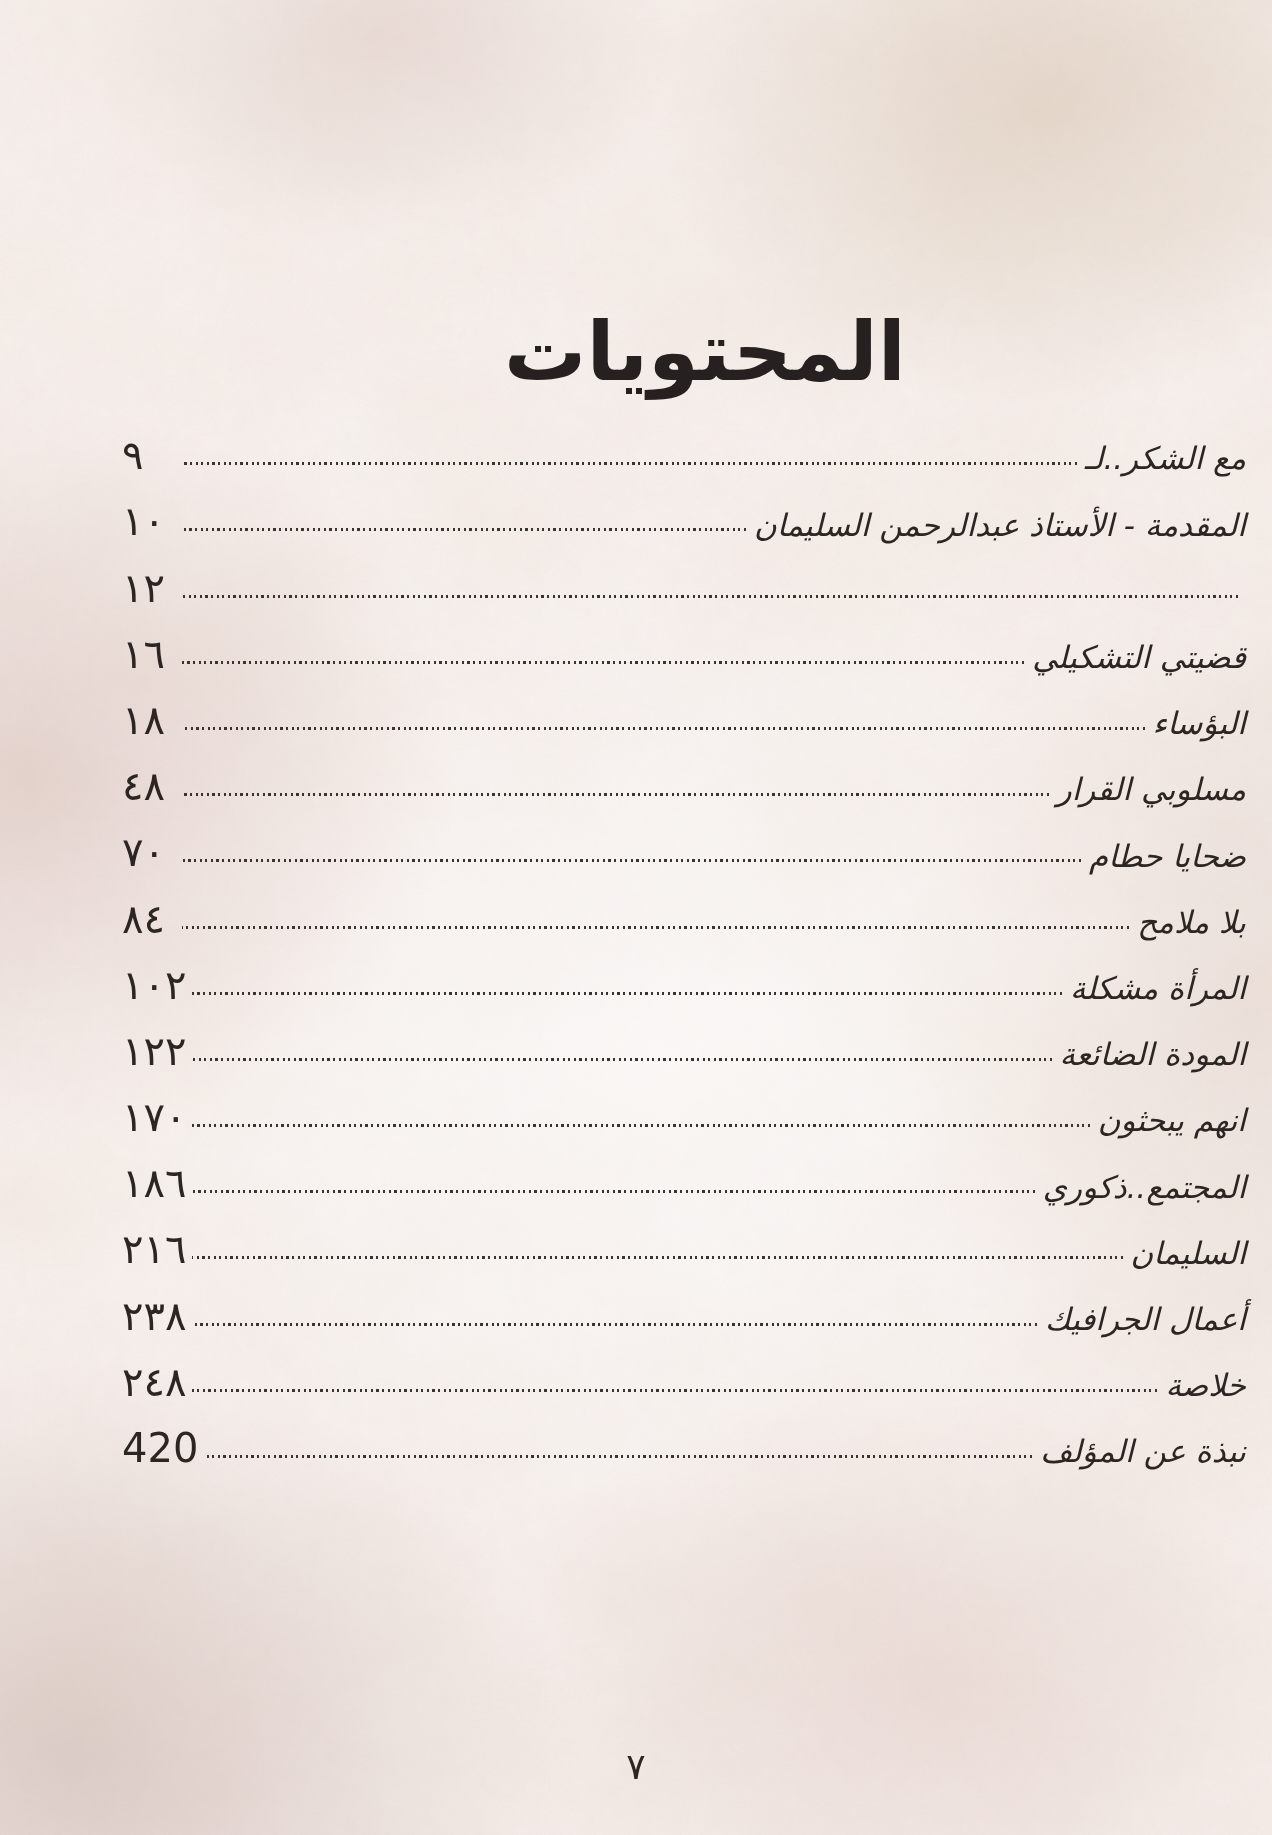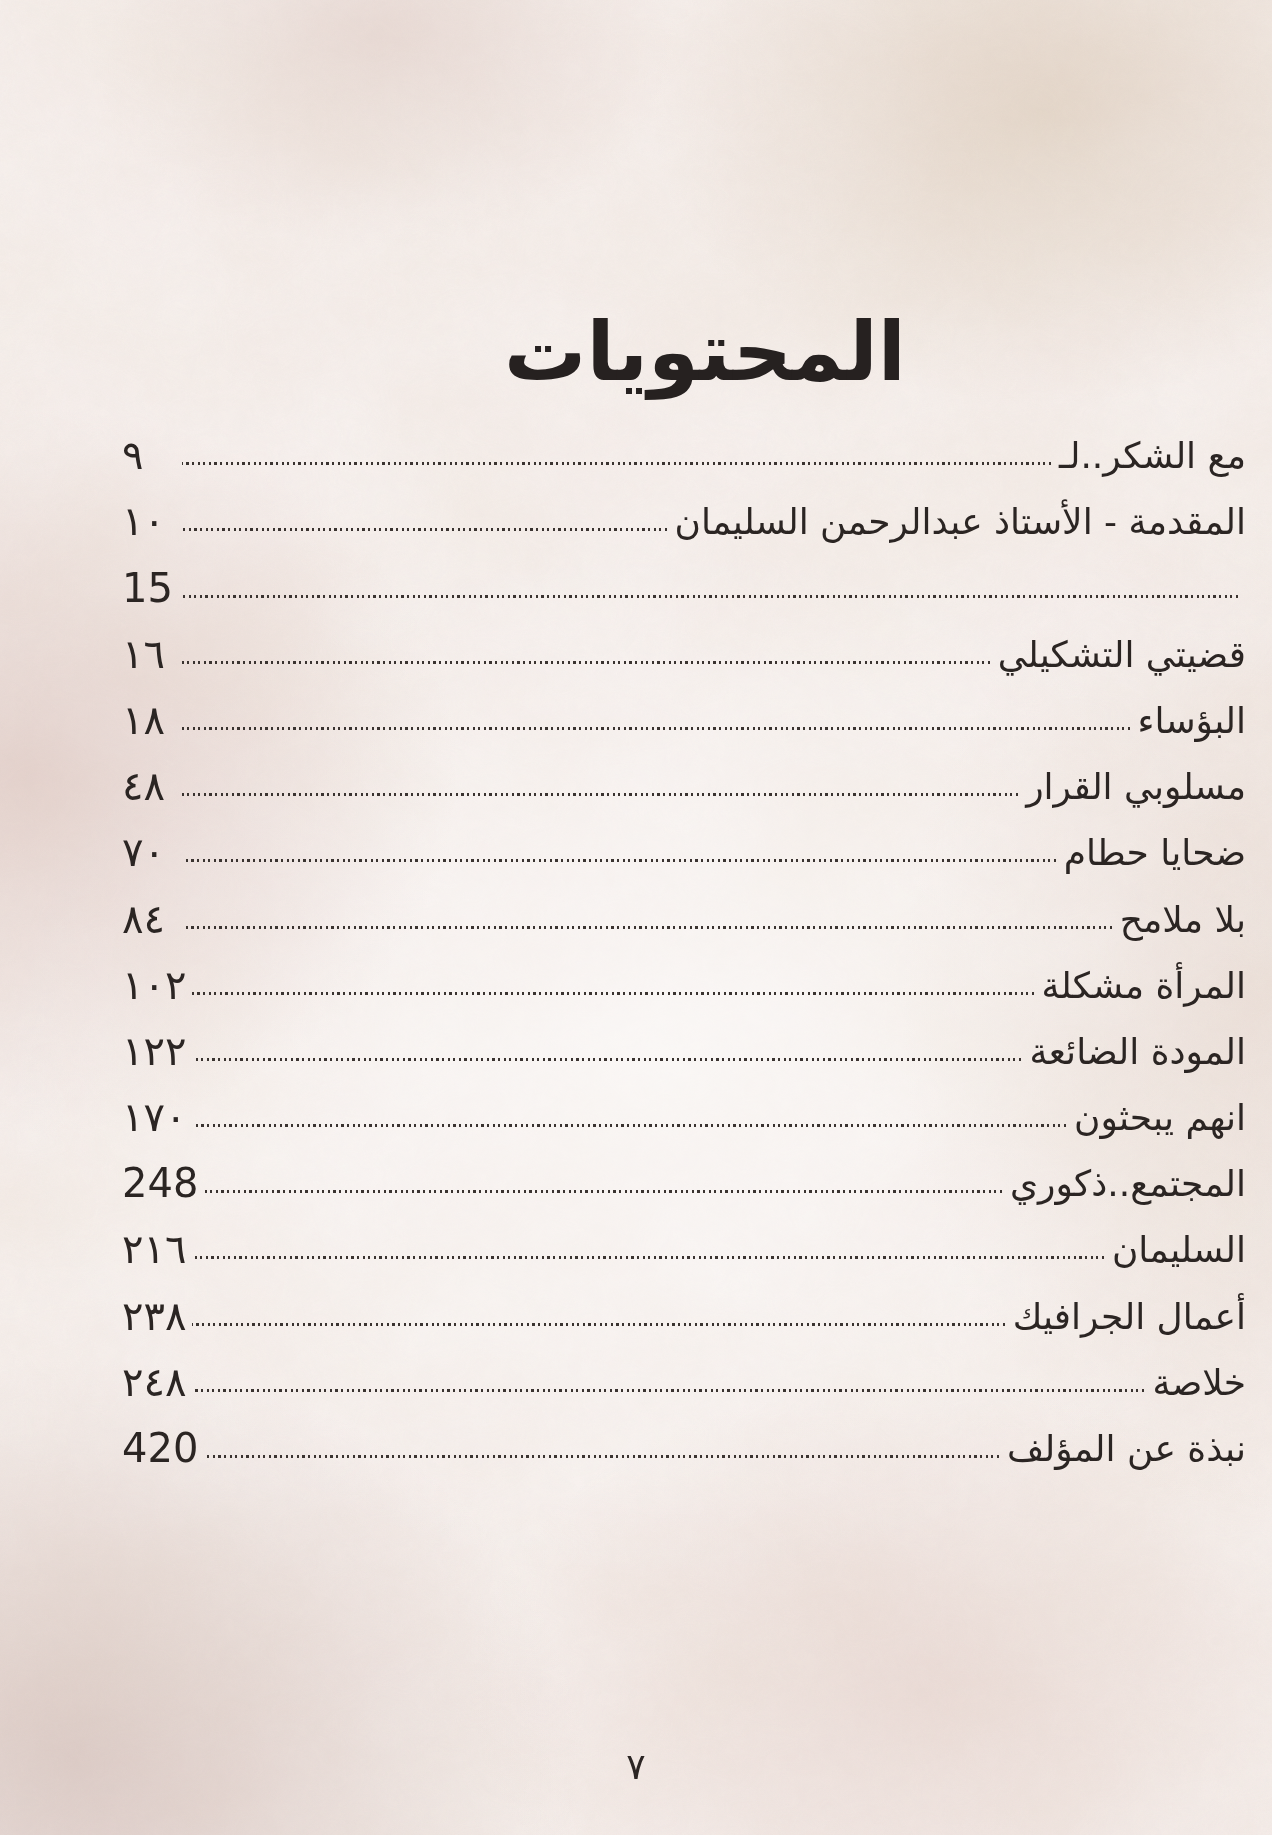--- a/index.html
+++ b/index.html
@@ -54,24 +54,25 @@
   }
 
   .toc-row {
     display: flex;
     direction: rtl;
     align-items: flex-end;
     height: 66.2px;
   }
 
   .toc-entry-title {
-    font-size: 36px;
+    font-size: 31px;
     line-height: 1.25;
     white-space: nowrap;
     color: #2b2523;
+    font-style: italic;
   }
 
   .leader {
     flex: 1 1 auto;
     height: 3px;
     margin: 0 8px 13px 6px;
     background-image: repeating-linear-gradient(
       to left,
       #3a3330 0px, #3a3330 2.2px,
       transparent 2.2px, transparent 5.6px);
@@ -142,21 +143,21 @@
   </div>
 
   <div class="toc-row">
     <span class="toc-entry-title">المقدمة - الأستاذ عبدالرحمن السليمان</span>
     <span class="leader"></span>
     <span class="toc-entry-page">١٠</span>
   </div>
 
   <div class="toc-row">
     <span class="leader"></span>
-    <span class="toc-entry-page">15</span>
+    <span class="toc-entry-page">١٢</span>
   </div>
 
   <div class="toc-row">
     <span class="toc-entry-title">قضيتي التشكيلي</span>
     <span class="leader"></span>
     <span class="toc-entry-page">١٦</span>
   </div>
 
   <div class="toc-row">
     <span class="toc-entry-title">البؤساء</span>
@@ -196,21 +197,21 @@
 
   <div class="toc-row">
     <span class="toc-entry-title">انهم يبحثون</span>
     <span class="leader"></span>
     <span class="toc-entry-page">١٧٠</span>
   </div>
 
   <div class="toc-row">
     <span class="toc-entry-title">المجتمع..ذكوري</span>
     <span class="leader"></span>
-    <span class="toc-entry-page">248</span>
+    <span class="toc-entry-page">١٨٦</span>
   </div>
 
   <div class="toc-row">
     <span class="toc-entry-title">السليمان</span>
     <span class="leader"></span>
     <span class="toc-entry-page">٢١٦</span>
   </div>
 
   <div class="toc-row">
     <span class="toc-entry-title">أعمال الجرافيك</span>

